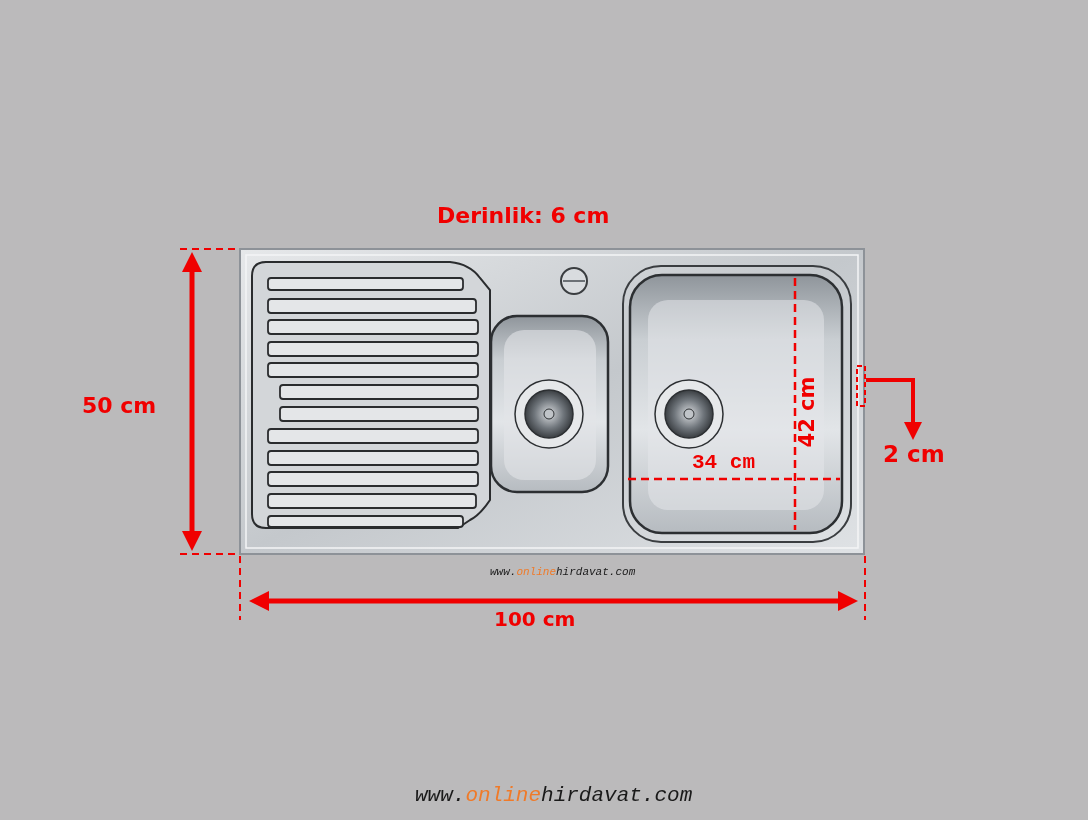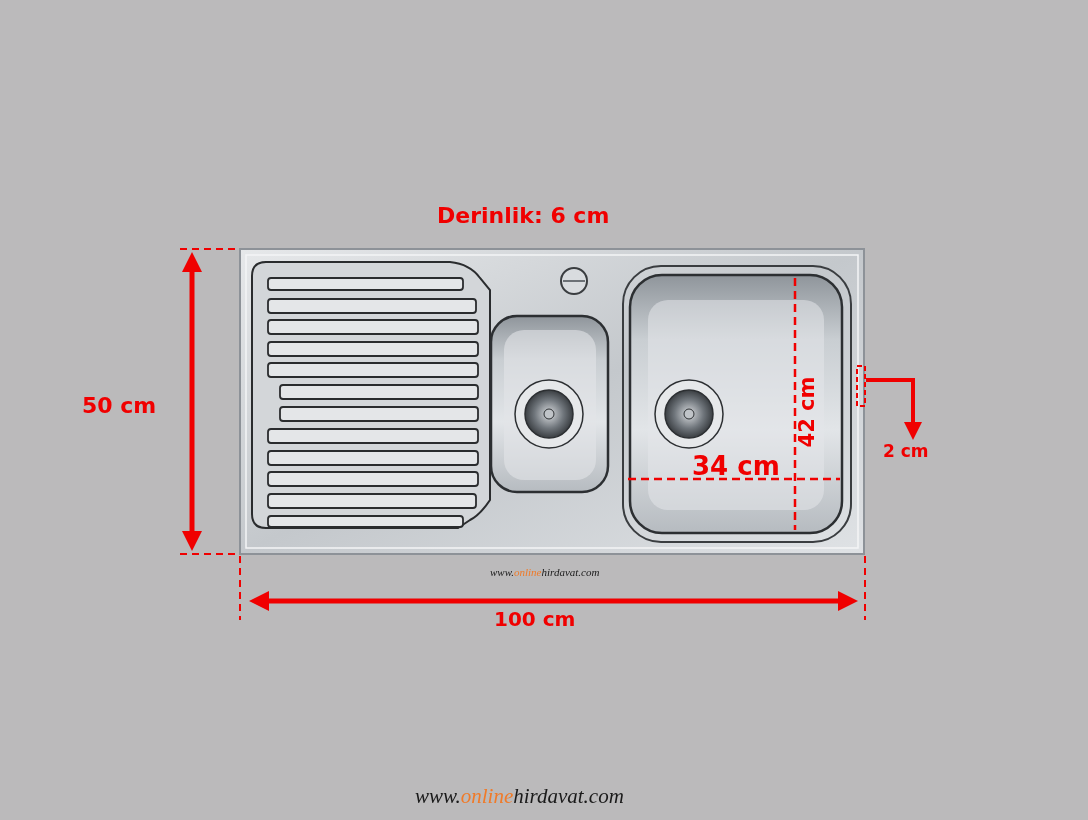--- a/index.html
+++ b/index.html
@@ -1,18 +1,18 @@
 <!DOCTYPE html>
 <html><head>
 <meta charset="utf-8">
 <style>
   html, body { margin:0; padding:0; }
   body { width:1088px; height:820px; background:#bbbabb; position:relative; overflow:hidden; font-family:"DejaVu Sans", sans-serif; }
   .lbl { position:absolute; color:#f00000; font-weight:bold; font-family:"DejaVu Sans", sans-serif; white-space:nowrap; }
-  .wm { position:absolute; font-family:Liberation Serif, serif; font-style:italic; color:#1a1a1a; white-space:nowrap; }
+  .wm { position:absolute; font-family:Liberation Mono, monospace; font-style:italic; color:#1a1a1a; white-space:nowrap; }
   .wm .o { color:#f07a28; }
   svg { position:absolute; left:0; top:0; }
 </style>
 </head>
 <body>
 
 <svg width="1088" height="820" viewBox="0 0 1088 820">
   <defs>
     <linearGradient id="steel" x1="0" y1="0" x2="1" y2="1">
       <stop offset="0" stop-color="#e6e8ea"></stop>
@@ -96,23 +96,23 @@
 
     <rect x="857" y="366" width="8" height="40" fill="none" stroke-width="2" stroke-dasharray="5 3"></rect>
     <polyline points="866,380 913,380 913,425" fill="none" stroke-width="4"></polyline>
     <polygon points="913,440 904,422 922,422" stroke="none"></polygon>
   </g>
 </svg>
 
 <div class="lbl" style="left:437px; top:203px; font-size:22px;">Derinlik: 6 cm</div>
 <div class="lbl" style="left:82px; top:393px; font-size:22px;">50 cm</div>
 <div class="lbl" style="left:494px; top:607px; font-size:20px;">100 cm</div>
-<div class="lbl" style="left:692px; top:451px; font-size:26px;">34 cm</div>
+<div class="lbl" style="left:692px; top:451px; font-size:21px;font-family:Liberation Mono, monospace;">34 cm</div>
 <div class="lbl" style="left:772px; top:400px; font-size:21px; transform:rotate(-90deg); transform-origin:center;">42 cm</div>
-<div class="lbl" style="left:883px; top:441px; font-size:17px;">2 cm</div>
+<div class="lbl" style="left:883px; top:441px; font-size:23px;">2 cm</div>
 
 <div class="wm" style="left:490px; top:566px; font-size:11px;">
   <span>www.</span><span class="o">online</span><span>hirdavat.com</span>
 </div>
 
 <div class="wm" style="left:415px; top:784px; font-size:21px;">
   <span>www.</span><span class="o">online</span><span>hirdavat.com</span>
 </div>
 
 </body></html>

